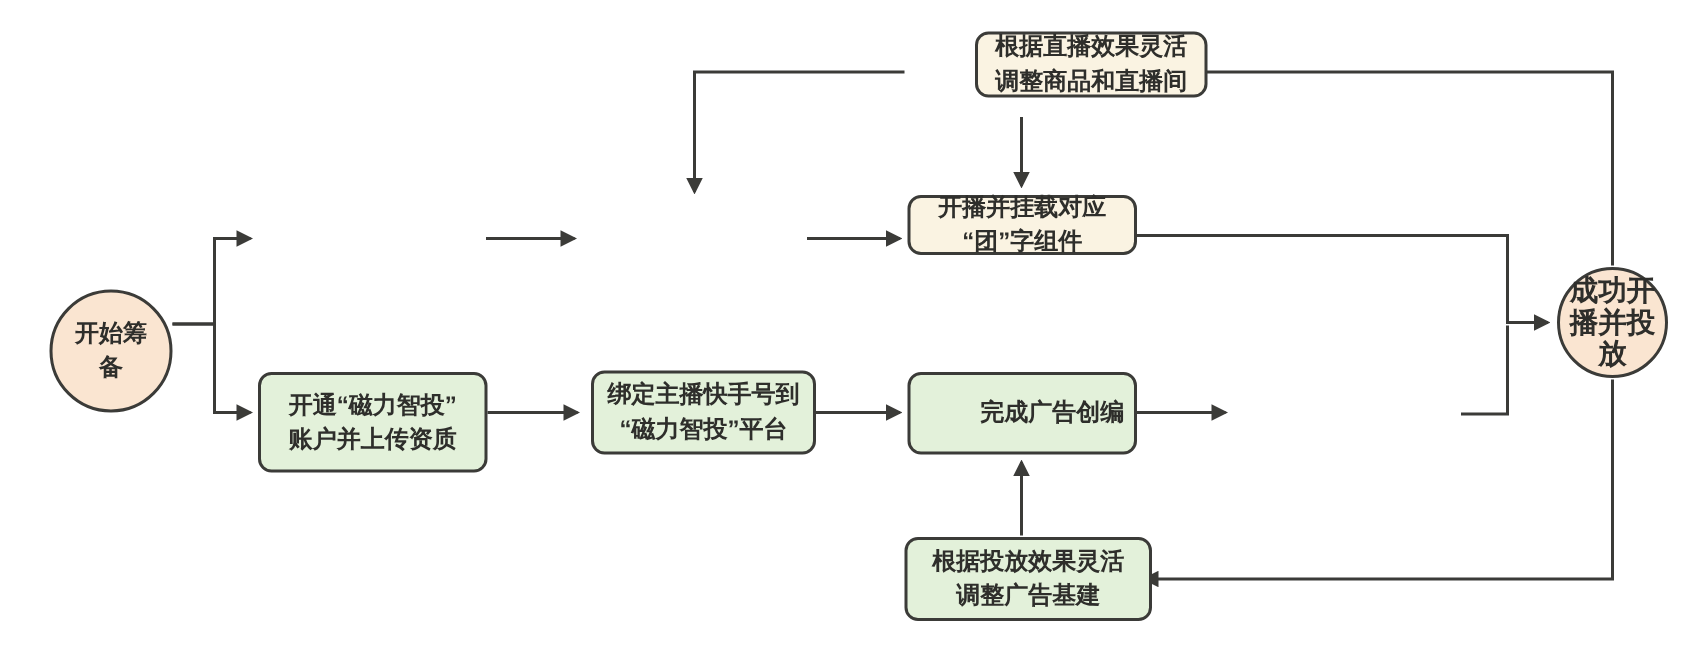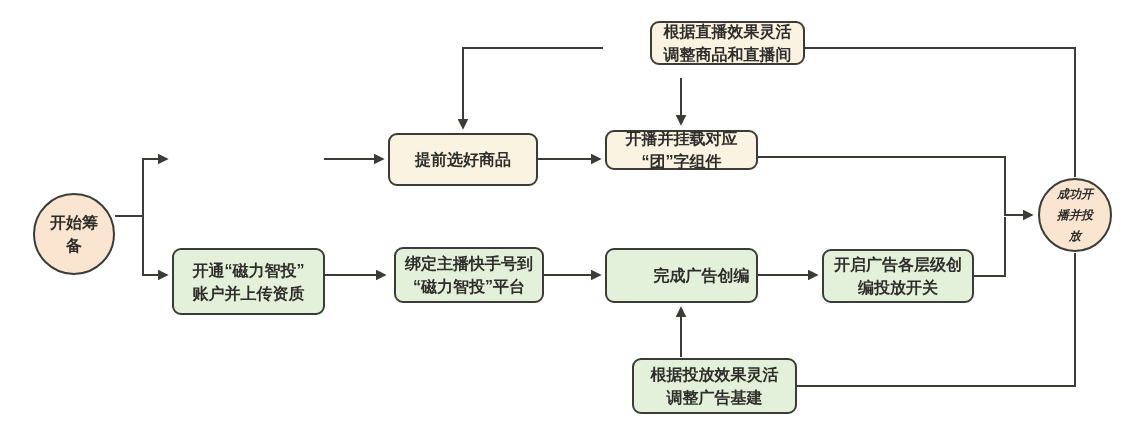--- a/index.html
+++ b/index.html
@@ -49,23 +49,22 @@
     background: var(--cream, #faf3e2);
   }
   .box.green {
     background: var(--green, #e3f1da);
   }
   .circle {
     border-radius: 50%;
     background: var(--peach, #fae5d1);
   }
   .circle.small-text {
-    font-size: 12px;
+    font-size: 19px;
     line-height: 21px;
-    font-style: italic;
   }
 </style>
 </head>
 <body>
 
 <div id="canvas">
 
   <svg id="edges" viewBox="0 0 1137 430" xmlns="http://www.w3.org/2000/svg">
     <defs>
       <marker id="arrow" viewBox="0 0 10 10" markerWidth="5.5" markerHeight="5.5" refX="8.5" refY="5" orient="auto">
@@ -85,39 +84,36 @@
     <polyline points="681,357 681,308" marker-end="url(#arrow)"></polyline>
     <polyline points="325,275 385,275" marker-end="url(#arrow)"></polyline>
     <polyline points="540,275 600,275" marker-end="url(#arrow)"></polyline>
     <polyline points="758,275 817,275" marker-end="url(#arrow)"></polyline>
   </svg>
 
   <div class="node circle" style="left:33px; top:193px; width:82px; height:82px;">开始筹
 备</div>
 
 
-  <div class="node box" style="left:388px; top:133px; width:150px; height:53px;">提前选好商品</div>
 
   <div class="node box" style="left:605px; top:130px; width:153px; height:40px;">开播并挂载对应
 “团”字组件</div>
 
   <div class="node box" style="left:603px; top:21px; width:155px; height:44px;margin-left:47px;">根据直播效果灵活
 调整商品和直播间</div>
 
   <div class="node box green" style="left:172px; top:248px; width:153px; height:67px;">开通“磁力智投”
 账户并上传资质</div>
 
   <div class="node box green" style="left:394px; top:247px; width:150px; height:56px;">绑定主播快手号到
 “磁力智投”平台</div>
 
   <div class="node box green" style="left:605px; top:248px; width:153px; height:55px;padding-left:40px;">完成广告创编</div>
 
-  <div class="node box green" style="left:822px; top:249px; width:152px; height:54px;">开启广告各层级创
-编投放开关</div>
 
-  <div class="node box green" style="left:603px; top:358px; width:165px; height:56px;margin-left:29px;">根据投放效果灵活
+  <div class="node box green" style="left:603px; top:358px; width:165px; height:56px;">根据投放效果灵活
 调整广告基建</div>
 
   <div class="node circle small-text" style="left:1038px; top:178px; width:74px; height:74px;">成功开
 播并投
 放</div>
 
 </div>
 
 </body></html>

